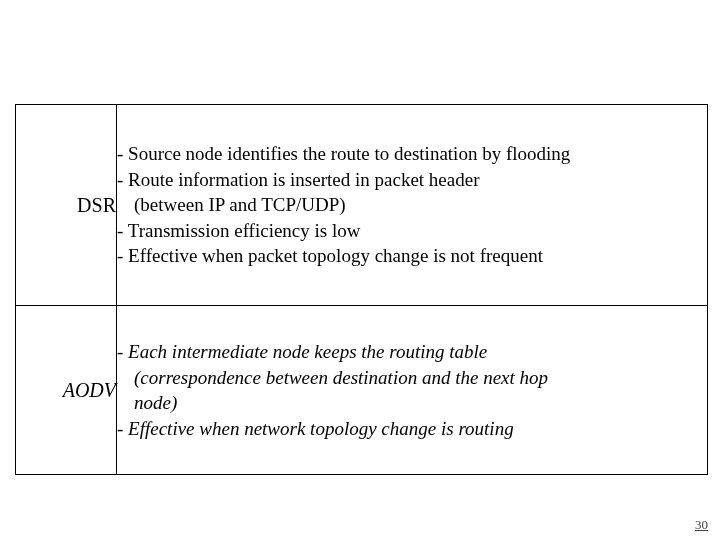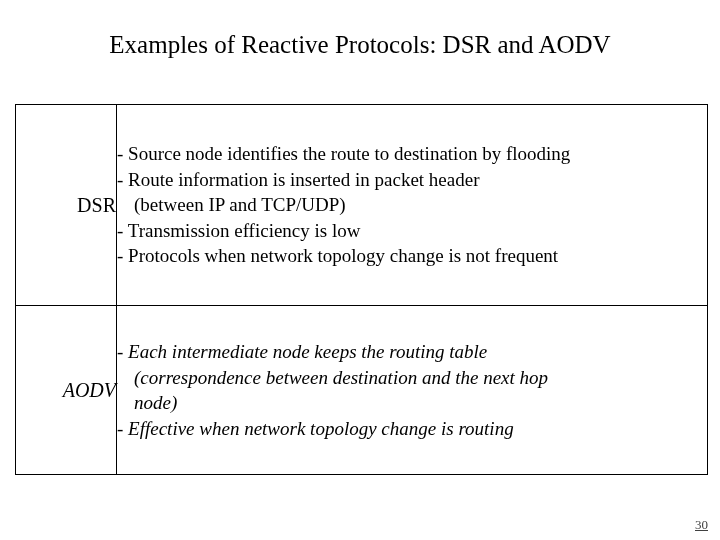--- a/index.html
+++ b/index.html
@@ -76,33 +76,32 @@
     color: #404040;
     text-align: right;
     text-decoration: underline;
   }
 </style>
 </head>
 <body>
 
 <div class="slide">
 
-  <div class="slide-title">Examples of Reactive Protocols:   DSR and AODV</div>
 
   <div class="table-wrap">
     <table class="proto-table">
       <tbody>
         <tr class="row-dsr">
           <td class="name-cell">DSR</td>
           <td class="desc-cell">
             <div class="desc-line">- Source node identifies the route to destination by flooding</div>
             <div class="desc-line">- Route information is inserted in packet header</div>
             <div class="desc-line indent-1">(between IP and TCP/UDP)</div>
             <div class="desc-line">- Transmission efficiency is low</div>
-            <div class="desc-line">- Protocols when network topology change is not frequent</div>
+            <div class="desc-line">- Effective when packet topology change is not frequent</div>
           </td>
         </tr>
         <tr class="row-aodv">
           <td class="name-cell">AODV</td>
           <td class="desc-cell">
             <div class="desc-line">- Each intermediate node keeps the routing table</div>
             <div class="desc-line indent-1">(correspondence between destination and the next hop</div>
             <div class="desc-line indent-1">node)</div>
             <div class="desc-line">- Effective when network topology change is routing</div>
           </td>

